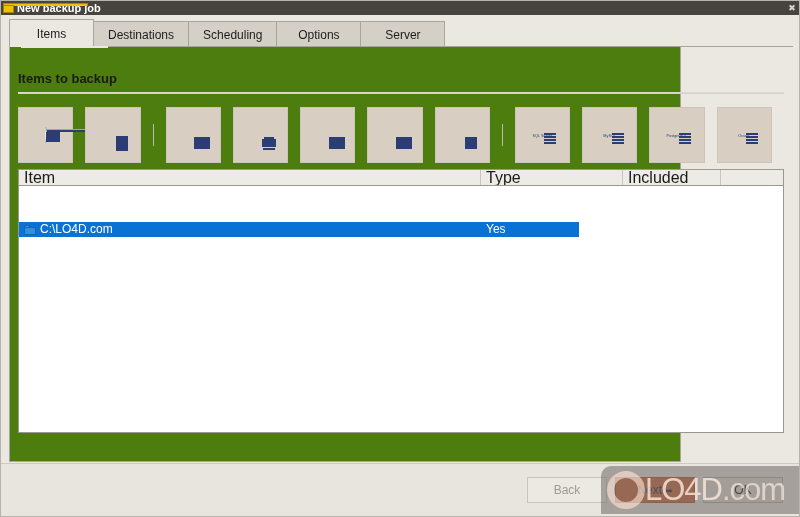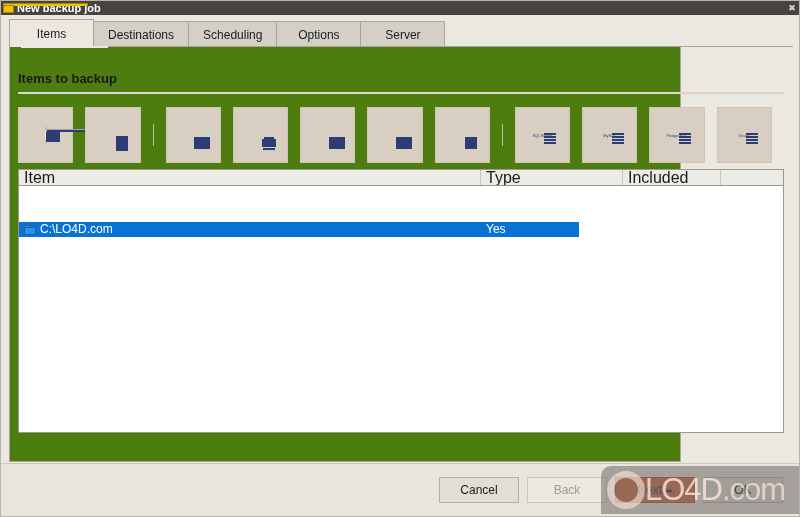--- a/index.html
+++ b/index.html
@@ -507,21 +507,20 @@
             <div class="rc col-inc">Yes</div>
             <div class="rc col-pad"></div>
           </div>
         </div>
     </div>
 
   </div>
 
   <div id="footer">
     <div id="footer-inner">
-      <div class="fbtn">Cancel</div>
       <div class="fbtn disabled">Back</div>
       <div class="fbtn primary">
         <span>Next</span><span class="arw">➡</span>
       </div>
       <div class="fbtn">OK</div>
     </div>
   </div>
 
   <div id="watermark">
     <span id="wm-logo">

